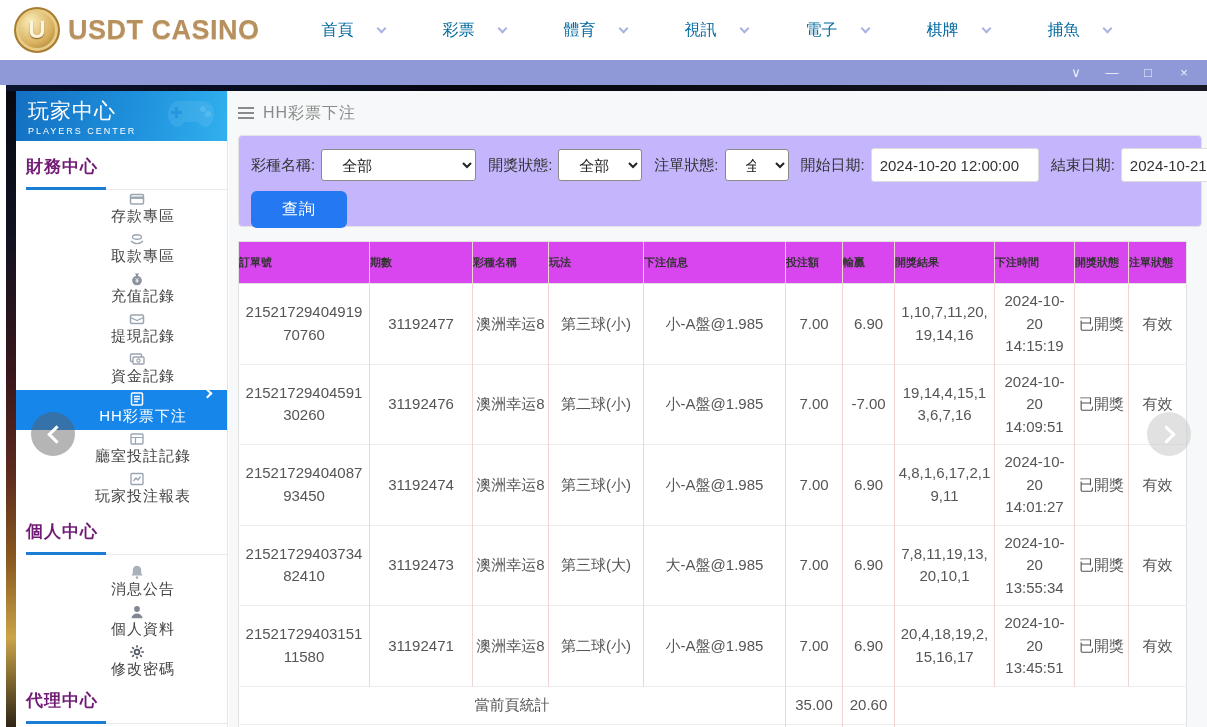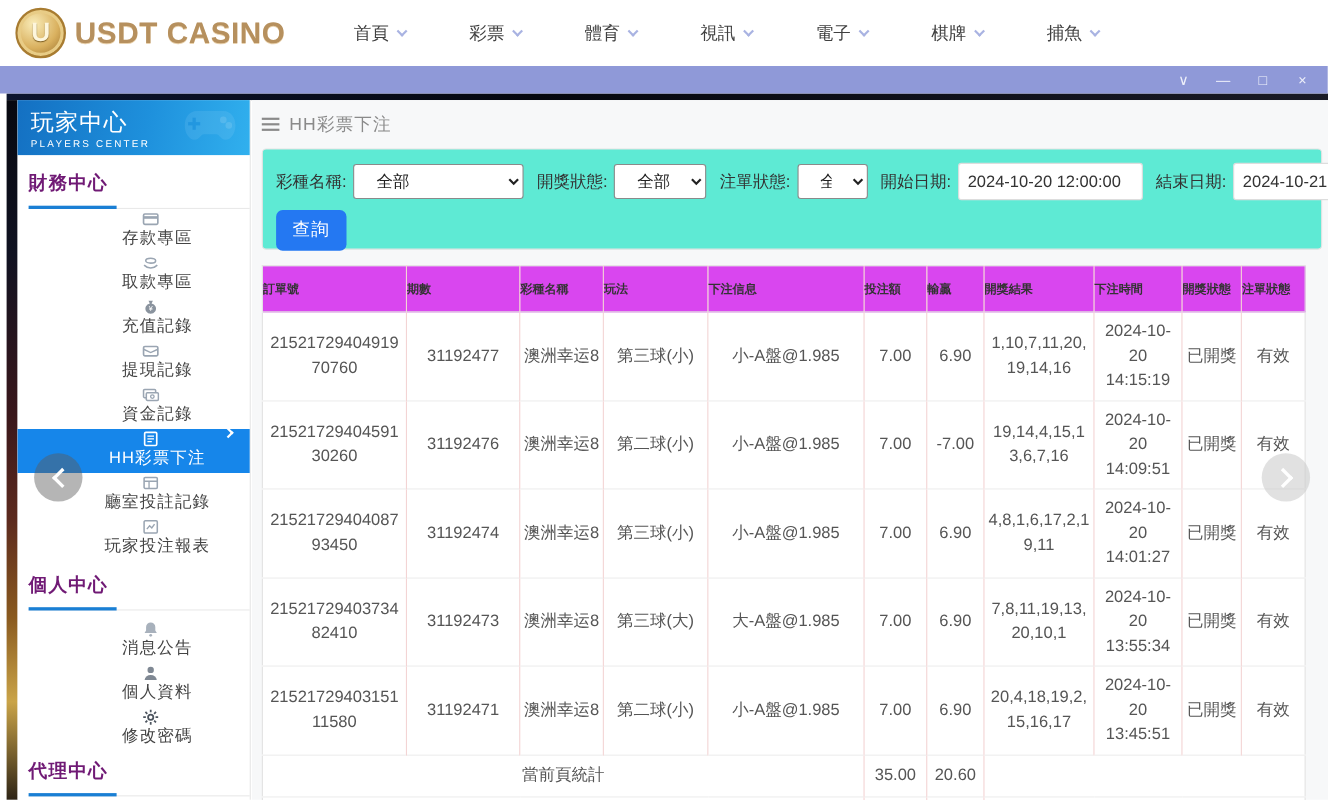--- a/index.html
+++ b/index.html
@@ -5,21 +5,21 @@
   * { margin:0; padding:0; box-sizing:border-box; }
   html,body { width:1207px; height:727px; overflow:hidden; font-family:"Liberation Sans", sans-serif; background:#fff; }
 
   
   .topbar { position:absolute; left:0; top:0; width:1207px; height:60px; background:#fff; display:flex; align-items:center; z-index:5; }
   .brand { display:flex; align-items:center; margin-left:14px; cursor:pointer; }
   .coin { width:46px; height:46px; border-radius:50%; background:radial-gradient(circle at 35% 30%, #f9ecb8, #d9b05e 55%, #8f6524); display:flex; align-items:center; justify-content:center; border:2px solid #a87c31; box-shadow:inset 0 0 0 3px #e8cc86; }
   .coin-u { font-size:24px; font-weight:bold; color:#fdf6dd; text-shadow:0 1px 1px #7a5a1c; }
   .brand-text { margin-left:8px; font-size:27px; font-weight:bold; letter-spacing:.5px; color:#b6905e; text-shadow:0 1px 0 #e9d2ae; }
   .mainnav { display:flex; align-items:center; margin-left:62px; gap:58px; }
-  .nav-item { display:flex; align-items:center; font-size:16px; color:#404040; cursor:pointer; text-decoration:none; }
+  .nav-item { display:flex; align-items:center; font-size:16px; color:#0369a1; cursor:pointer; text-decoration:none;gap:16px; }
   .chev { width:7px; height:7px; border-right:2px solid #a9b3e2; border-bottom:2px solid #a9b3e2; transform:rotate(45deg); display:inline-block; margin-left:8px; margin-bottom:3px; }
 
   
   .titlebar { position:absolute; left:0; top:60px; width:1207px; height:25px; background:#8f99d8; display:flex; align-items:center; justify-content:flex-end; gap:22px; padding-right:16px; z-index:6; }
   .wc { color:#eef0fa; font-size:13px; line-height:1; cursor:pointer; width:14px; text-align:center; }
 
   
   .winbody { position:absolute; left:6px; top:85px; width:1207px; height:642px; background:#fff; }
   .dark-strip { position:absolute; left:0; top:0; width:1207px; height:6px; background:linear-gradient(90deg,#0c1530,#05070e 40%,#191a26); }
   .left-strip { position:absolute; left:0; top:6px; width:10px; height:636px; background:linear-gradient(180deg,#07080f 0%,#101221 22%,#3a171b 45%,#5c2a1e 60%,#8a5a1f 74%,#caa448 86%,#2e2416 100%); }
@@ -48,30 +48,30 @@
   .chev-big { width:13px; height:13px; border-right:3px solid #fff; border-bottom:3px solid #fff; }
   .chev-big.l { transform:rotate(135deg); margin-left:6px; }
   .chev-big.r { transform:rotate(-45deg); margin-right:6px; }
 
   
   .main { position:absolute; left:223px; top:6px; width:984px; height:636px; background:#f7f8f9; padding:0 11px 0 9px; }
   .crumb { display:flex; align-items:center; height:44px; color:#8a8a8a; font-size:16px; letter-spacing:1px; }
   .hamb { width:16px; height:12px; border-top:2px solid #8a8a8a; border-bottom:2px solid #8a8a8a; position:relative; margin-right:9px; }
   .hamb::after { content:""; position:absolute; left:0; top:3px; width:16px; height:2px; background:#8a8a8a; }
 
-  .filter-panel { background:#5eead4; border:1px solid #e3e3e3; border-radius:4px; height:92px; padding:12px 12px 0 12px; }
+  .filter-panel { background:#c4b5fd; border:1px solid #e3e3e3; border-radius:4px; height:92px; padding:12px 12px 0 12px; }
   .filter-row { display:flex; align-items:center; flex-wrap:nowrap; }
   .f-label { font-size:15px; color:#333; margin-right:6px; white-space:nowrap; }
   .f-group { display:flex; align-items:center; margin-right:12px; }
   select { height:32px; font-size:15px; color:#222; border:1px solid #8a8a8a; border-radius:3px; background:#fff; padding:0 16px; font-family:"Liberation Sans", sans-serif; }
   .sel-lottery { width:155px; }
   .sel-draw { width:84px; }
   .sel-order { width:64px; }
   .date-input { width:168px; height:32px; border:1px solid #ddd; border-radius:3px; font-size:15px; color:#333; padding:16px 8px; font-family:"Liberation Sans", sans-serif; }
-  .btn-query { margin-top:9px; background:#2478f2; color:#fff; border:none; border-radius:6px; font-size:16px; padding:8px 15px; cursor:pointer; letter-spacing:1px; font-family:Liberation Serif, serif; }
+  .btn-query { margin-top:9px; background:#2478f2; color:#fff; border:none; border-radius:6px; font-size:16px; padding:8px 31px; cursor:pointer; letter-spacing:1px; font-family:Liberation Serif, serif; }
 
   
   table { margin-top:14px; border-collapse:collapse; table-layout:fixed; width:948px; background:#fff; border:1px solid #e2e2e2; }
   th { background:#d946ef; font-size:11px; font-weight:bold; color:#333; height:42px; border-right:1px solid #f3d4d4; border-bottom:1px solid #e2e2e2; white-space:nowrap; padding:0; text-align:left; }
   th:last-child, td:last-child { border-right:none; }
   td { font-size:15px; color:#555; text-align:center; border-right:1px solid #f3d4d4; border-top:1px solid #ededed; padding:6px 3px; line-height:1.5; }
   tbody tr.data-row { height:57px; }
   td.brk { word-break:break-all; }
   tr.sum-row td { height:38px; padding:4px 3px; }
 </style>

